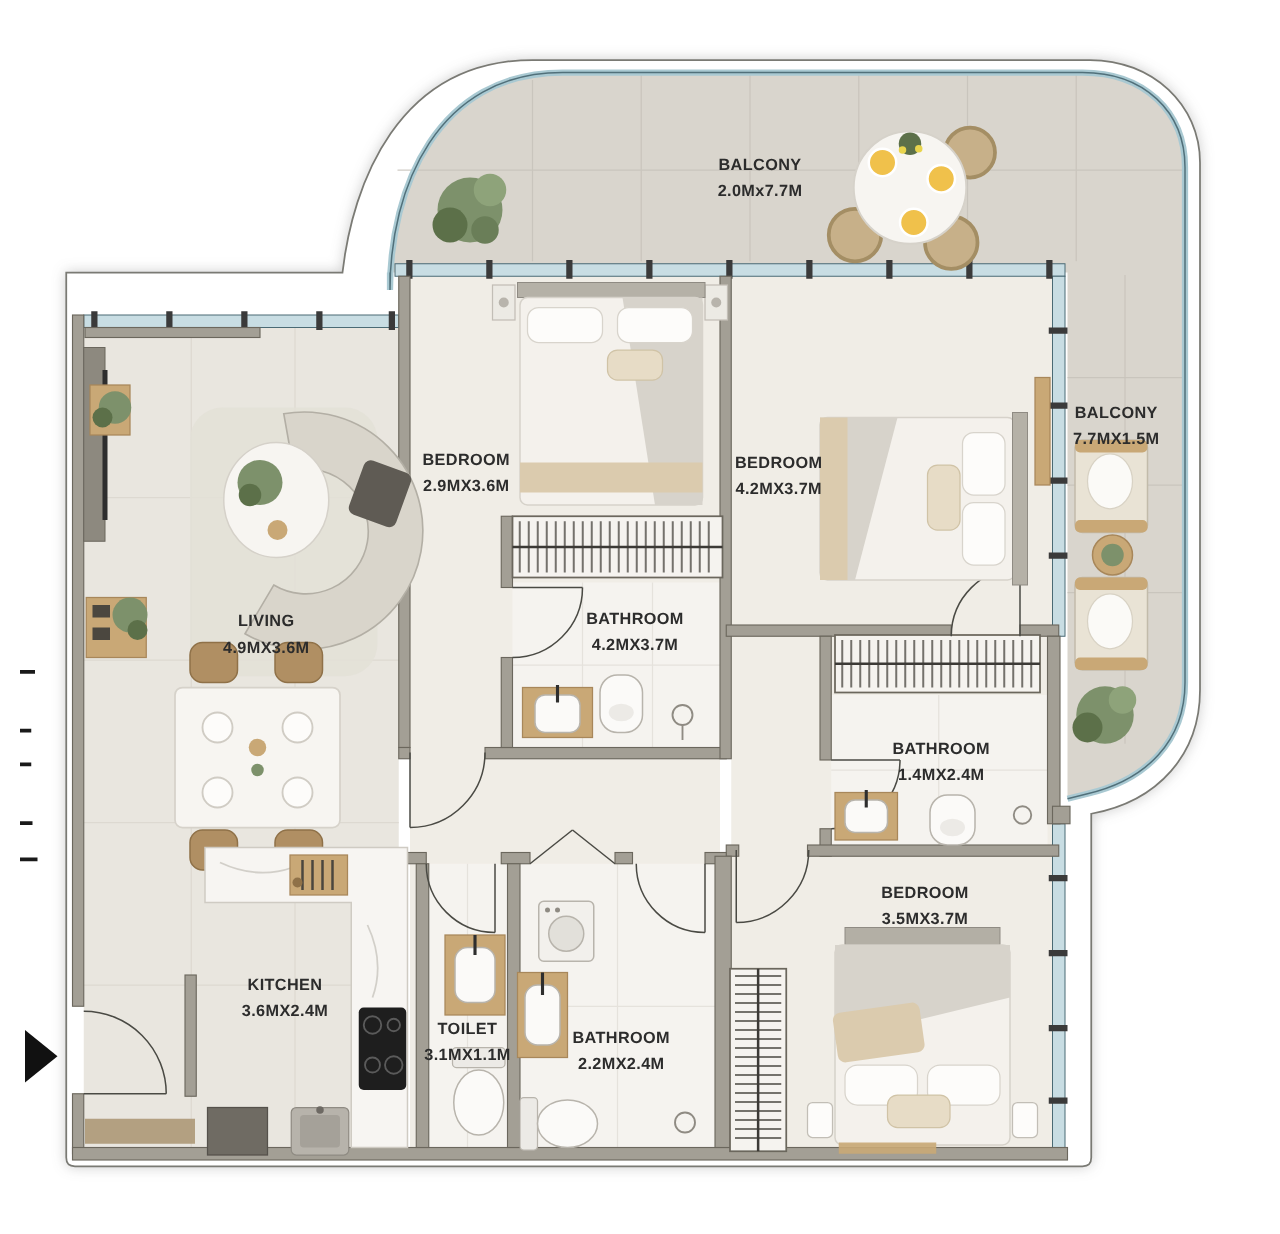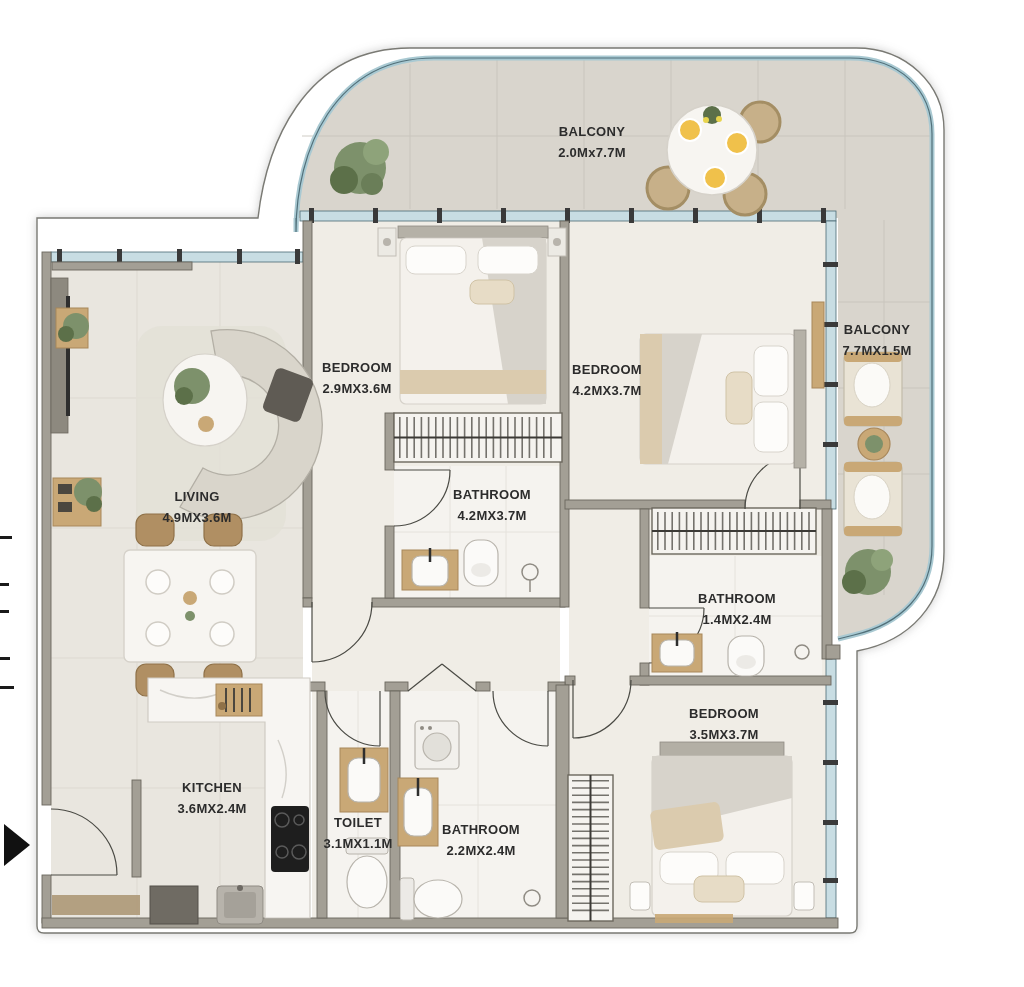--- a/index.html
+++ b/index.html
@@ -1,16 +1,16 @@
 <!DOCTYPE html>
 <html><head>
 <meta charset="utf-8">
 <style>
   html,body{margin:0;padding:0;background:#ffffff;}
-  .canvas{width:816px;height:987px;position:relative;font-family:"Liberation Sans",sans-serif;}
+  .canvas{width:816px;height:987px;position:relative;font-family:"Liberation Sans",sans-serif;padding-left:16px;}
   svg{display:block;}
   .rn{font-family:"Liberation Sans",sans-serif;font-weight:700;font-size:13px;fill:#2c2c2c;letter-spacing:.3px;text-anchor:middle;}
   .outline{filter:drop-shadow(0 0 5px rgba(60,60,60,.25));}
 </style>
 </head>
 <body>
 
 <div class="canvas">
 <svg width="1024" height="987" viewBox="0 0 1024 987">
 

